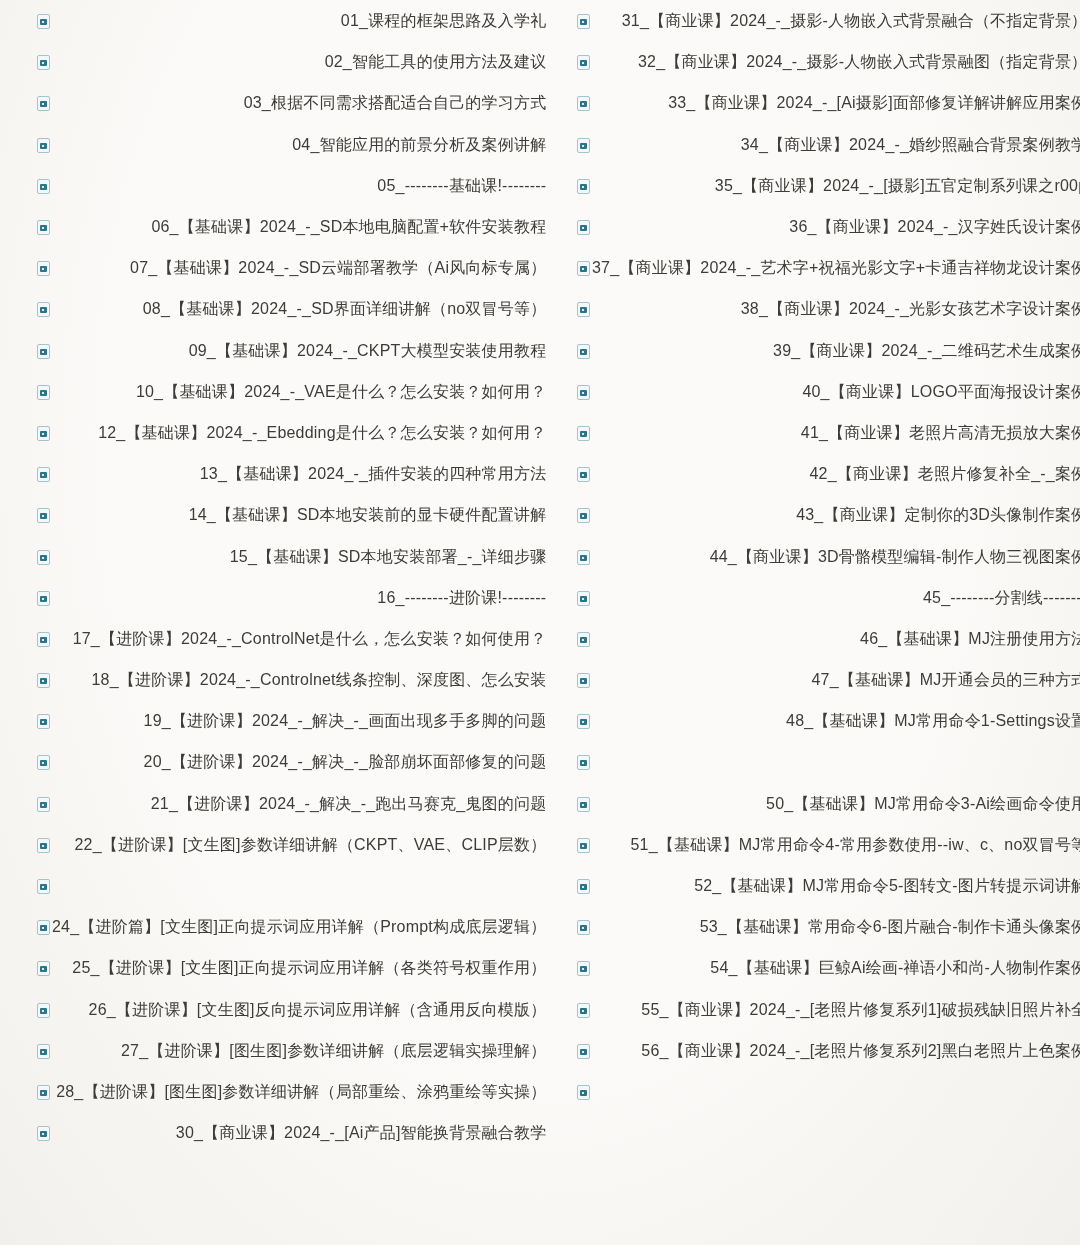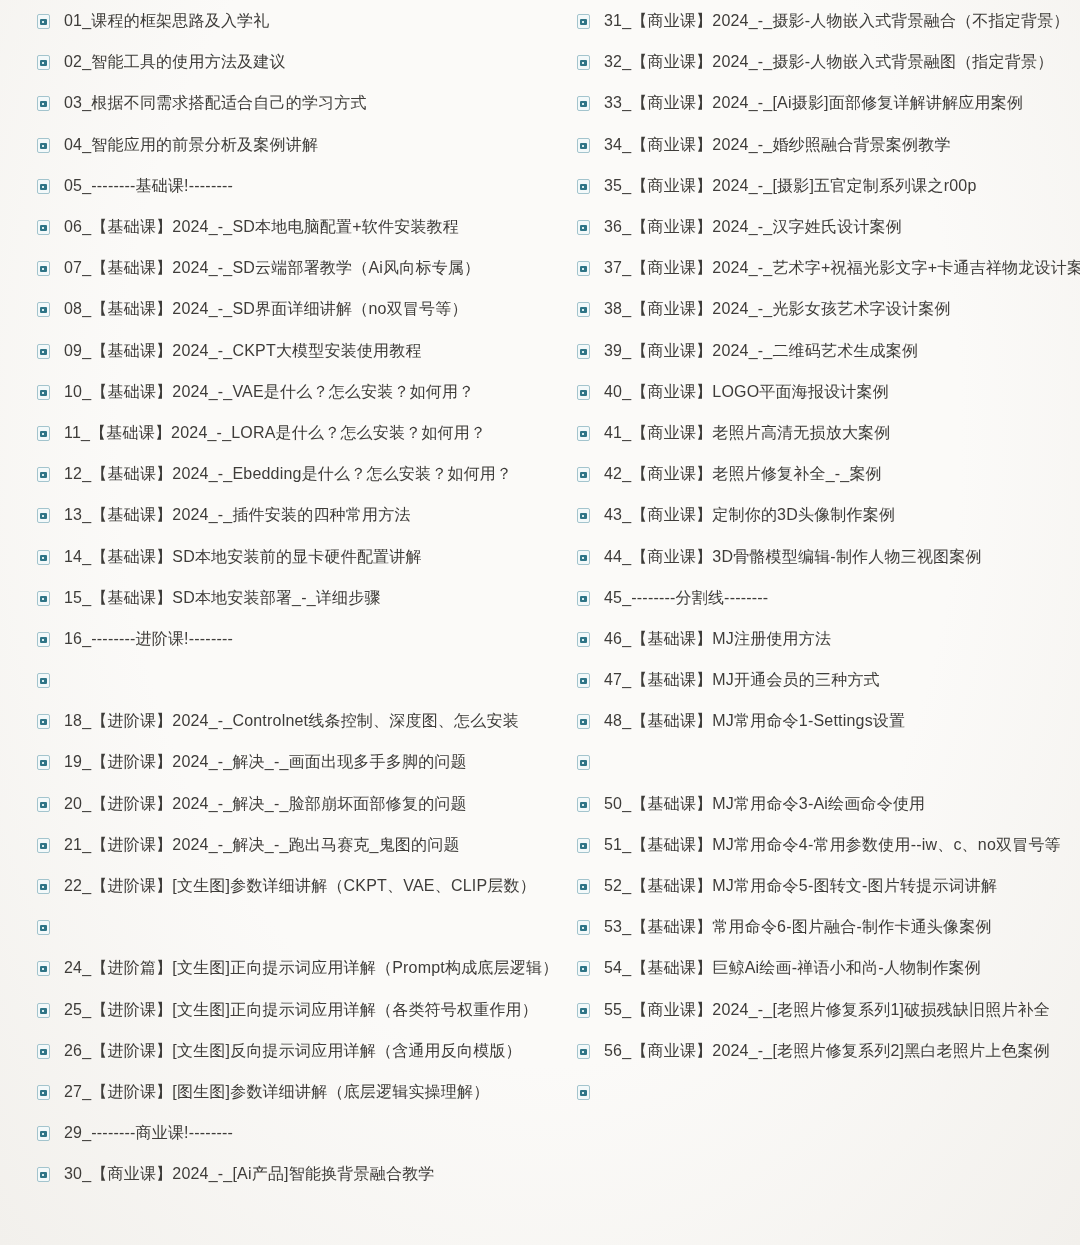--- a/index.html
+++ b/index.html
@@ -23,23 +23,24 @@
   .col {
     position: absolute;
     top: 0;
   }
   .col-left  { left: 37px; }
   .col-right { left: 577px; }
   .row {
     height: 41.2px;
     display: flex;
     align-items: center;
-    gap: 14px;
+    gap: 2px;
     white-space: nowrap;
     cursor: default;
+    justify-content: space-between;
   }
   .fname {
     font-size: 16px;
     color: #3e3c39;
     letter-spacing: 0.2px;
   }
   .fileicon {
     flex: 0 0 auto;
     width: 13px;
     height: 15px;
@@ -145,27 +146,20 @@
   </div>
 
   <div class="row">
     <span class="fileicon">
       <span class="inner"></span>
       <span class="dot"></span>
     </span>
     <span class="fname">10_【基础课】2024_-_VAE是什么？怎么安装？如何用？</span>
   </div>
 
-  <div class="row">
-    <span class="fileicon">
-      <span class="inner"></span>
-      <span class="dot"></span>
-    </span>
-    <span class="fname">11_【基础课】2024_-_LORA是什么？怎么安装？如何用？</span>
-  </div>
 
   <div class="row">
     <span class="fileicon">
       <span class="inner"></span>
       <span class="dot"></span>
     </span>
     <span class="fname">12_【基础课】2024_-_Ebedding是什么？怎么安装？如何用？</span>
   </div>
 
   <div class="row">
@@ -198,20 +192,21 @@
       <span class="dot"></span>
     </span>
     <span class="fname">16_--------进阶课!--------</span>
   </div>
 
   <div class="row">
     <span class="fileicon">
       <span class="inner"></span>
       <span class="dot"></span>
     </span>
+    <span class="fname">17_【进阶课】2024_-_ControlNet是什么，怎么安装？如何使用？</span>
   </div>
 
   <div class="row">
     <span class="fileicon">
       <span class="inner"></span>
       <span class="dot"></span>
     </span>
     <span class="fname">18_【进阶课】2024_-_Controlnet线条控制、深度图、怎么安装</span>
   </div>
 
@@ -279,28 +274,28 @@
   </div>
 
   <div class="row">
     <span class="fileicon">
       <span class="inner"></span>
       <span class="dot"></span>
     </span>
     <span class="fname">27_【进阶课】[图生图]参数详细讲解（底层逻辑实操理解）</span>
   </div>
 
-
-  <div class="row">
-    <span class="fileicon">
-      <span class="inner"></span>
-      <span class="dot"></span>
-    </span>
-    <span class="fname">29_--------商业课!--------</span>
-  </div>
+  <div class="row">
+    <span class="fileicon">
+      <span class="inner"></span>
+      <span class="dot"></span>
+    </span>
+    <span class="fname">28_【进阶课】[图生图]参数详细讲解（局部重绘、涂鸦重绘等实操）</span>
+  </div>
+
 
   <div class="row">
     <span class="fileicon">
       <span class="inner"></span>
       <span class="dot"></span>
     </span>
     <span class="fname">30_【商业课】2024_-_[Ai产品]智能换背景融合教学</span>
   </div>
 </div>
   <div class="col col-right">

